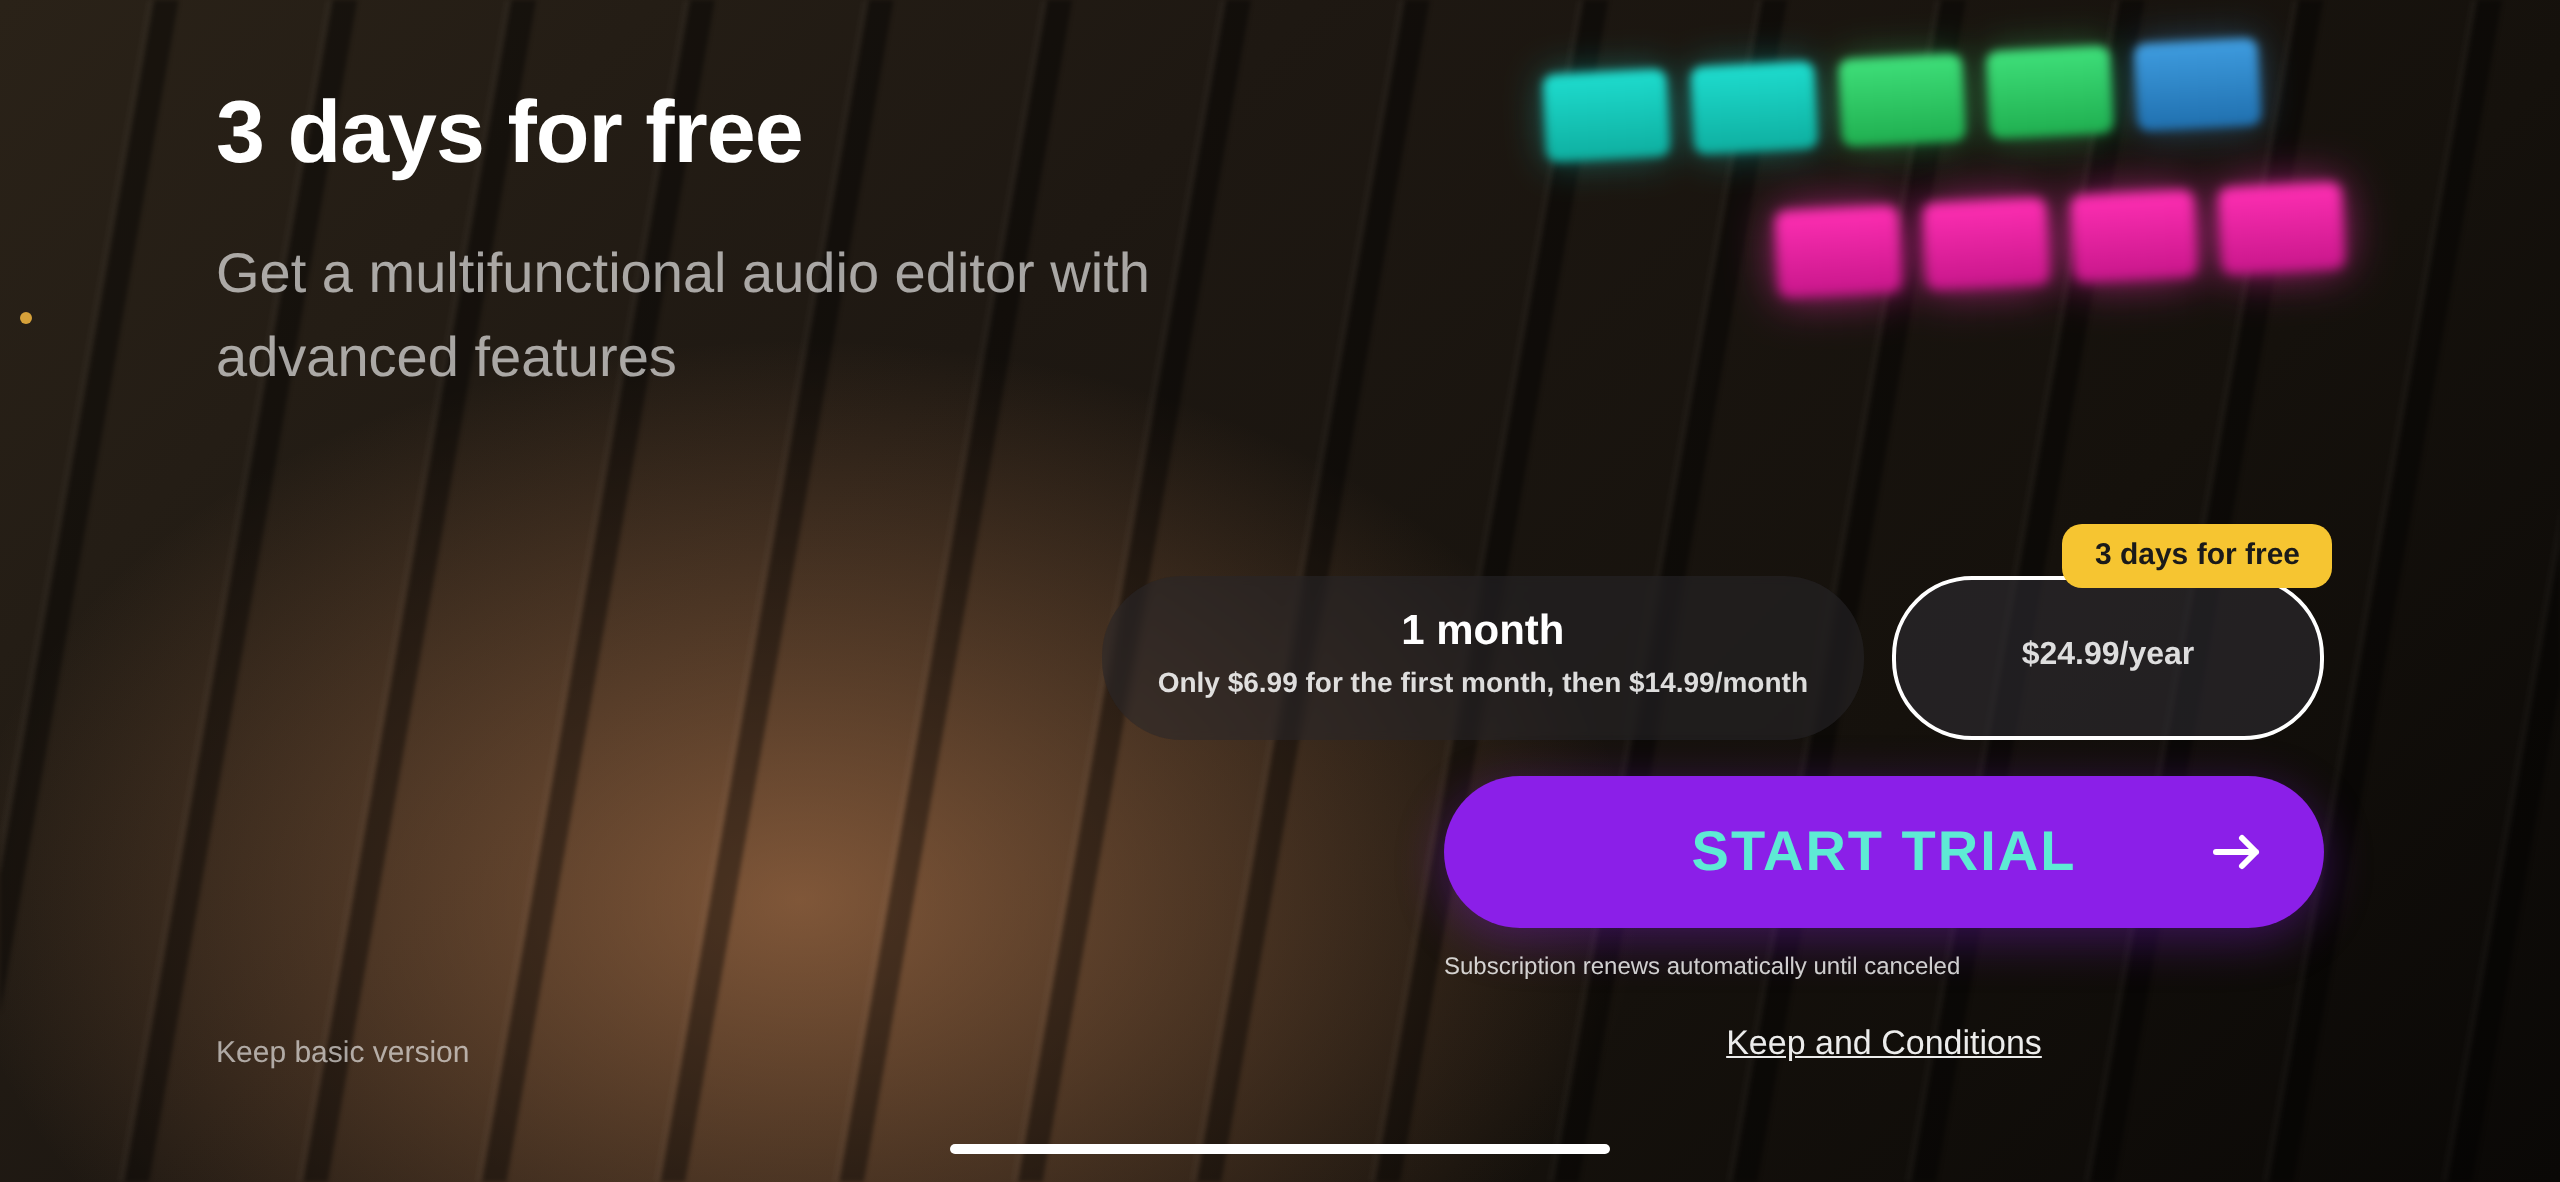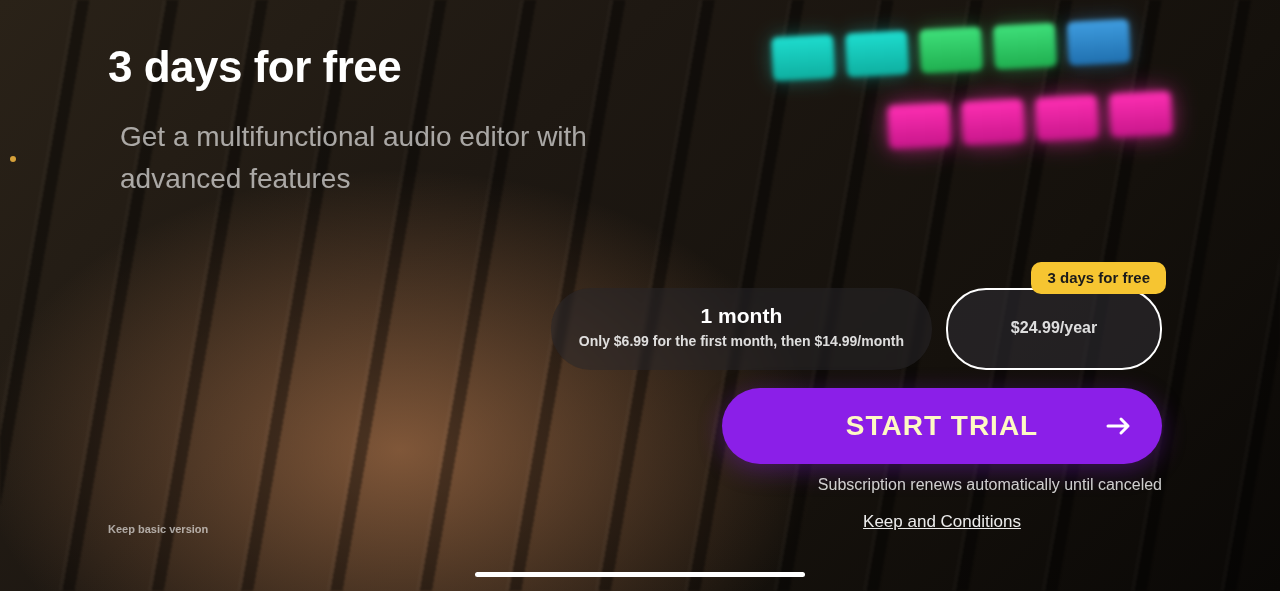--- a/index.html
+++ b/index.html
@@ -104,31 +104,29 @@
 
     .subhead {
       position: absolute;
       left: 108px;
       top: 116px;
       color: rgba(255,255,255,0.62);
       font-size: 28px;
       font-weight: 400;
       line-height: 1.5;
       max-width: 520px;
-      margin-left: 12px;
     }
 
     .keep-basic {
       position: absolute;
       left: 108px;
       bottom: 56px;
       color: rgba(255,255,255,0.6);
-      font-size: 11px;
+      font-size: 15px;
       cursor: pointer;
-      font-weight: bold;
     }
 
     
     .plans {
       position: absolute;
       right: 118px;
       top: 288px;
       display: flex;
       gap: 14px;
       align-items: stretch;
@@ -191,21 +189,21 @@
 
     
     .cta {
       position: absolute;
       right: 118px;
       top: 388px;
       width: 440px;
       height: 76px;
       border-radius: 40px;
       background: #8b1fe8;
-      color: #fef9c3;
+      color: #5eead4;
       display: flex;
       align-items: center;
       justify-content: center;
       cursor: pointer;
       border: none;
       box-shadow: 0 6px 24px rgba(139,31,232,0.35);
     }
 
     .cta-text {
       font-size: 28px;
@@ -220,23 +218,23 @@
       transform: translateY(-50%);
       display: flex;
       align-items: center;
     }
 
     .renew-note {
       position: absolute;
       right: 118px;
       top: 476px;
       width: 440px;
-      text-align: right;
+      text-align: left;
       color: rgba(255,255,255,0.8);
-      font-size: 16px;
+      font-size: 12px;
     }
 
     .terms {
       position: absolute;
       right: 118px;
       top: 512px;
       width: 440px;
       text-align: center;
       color: rgba(255,255,255,0.92);
       font-size: 17px;

